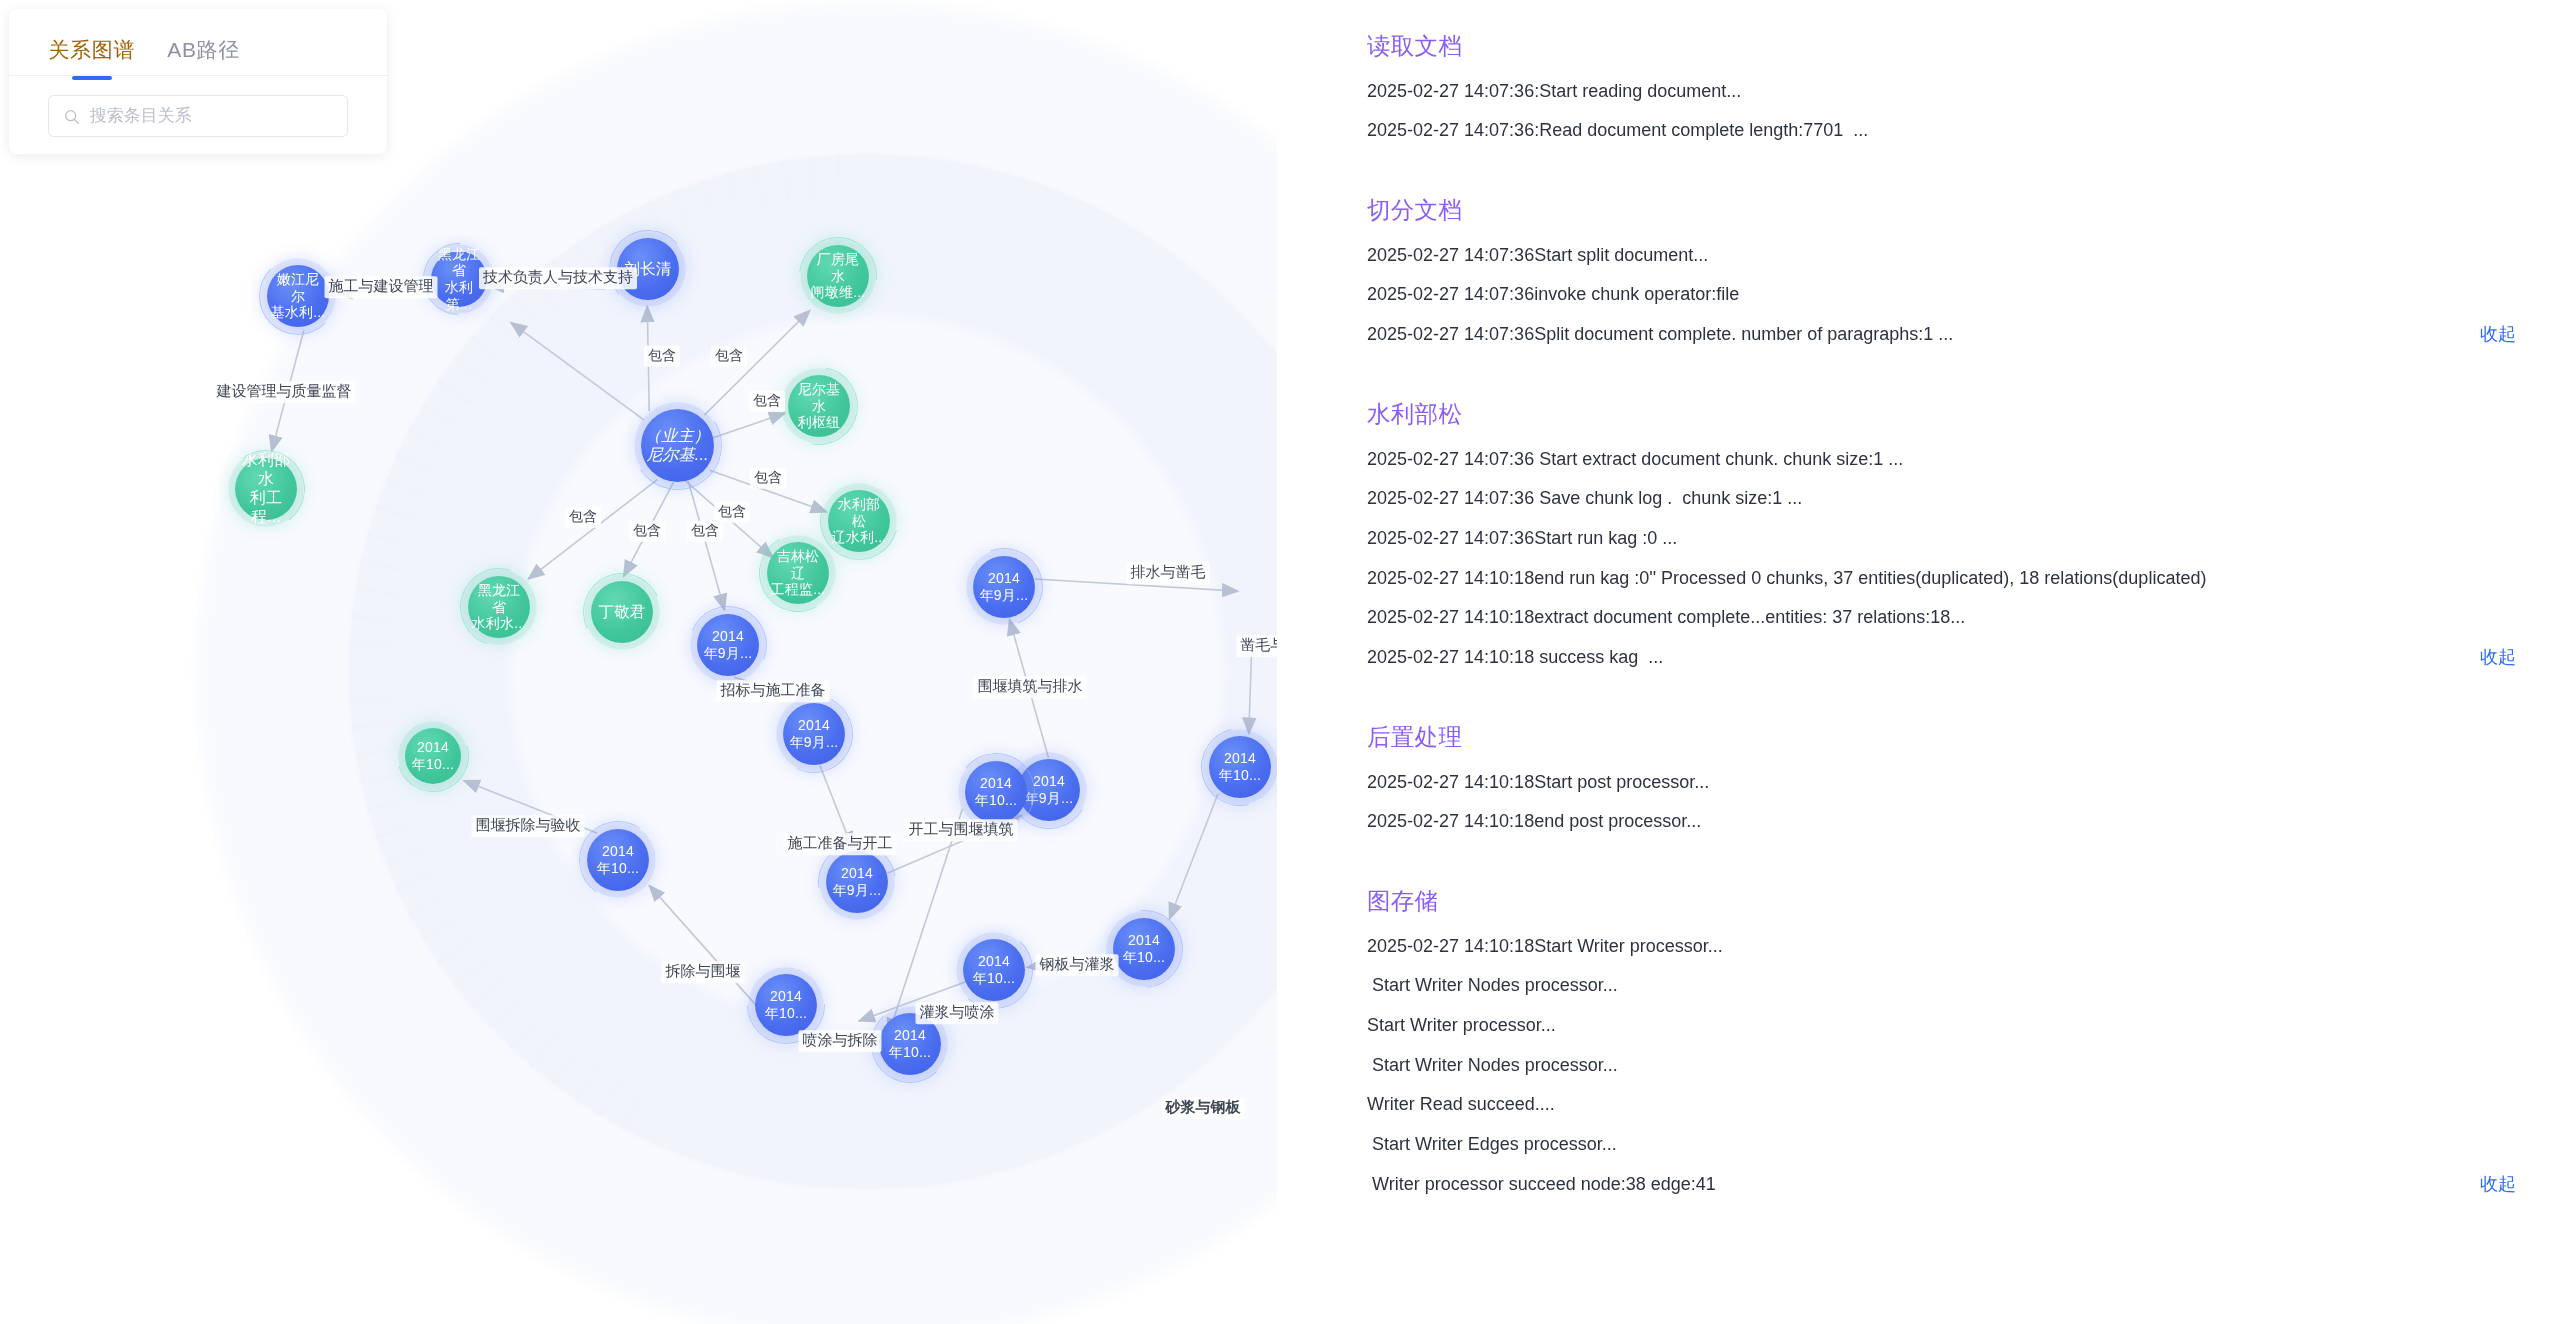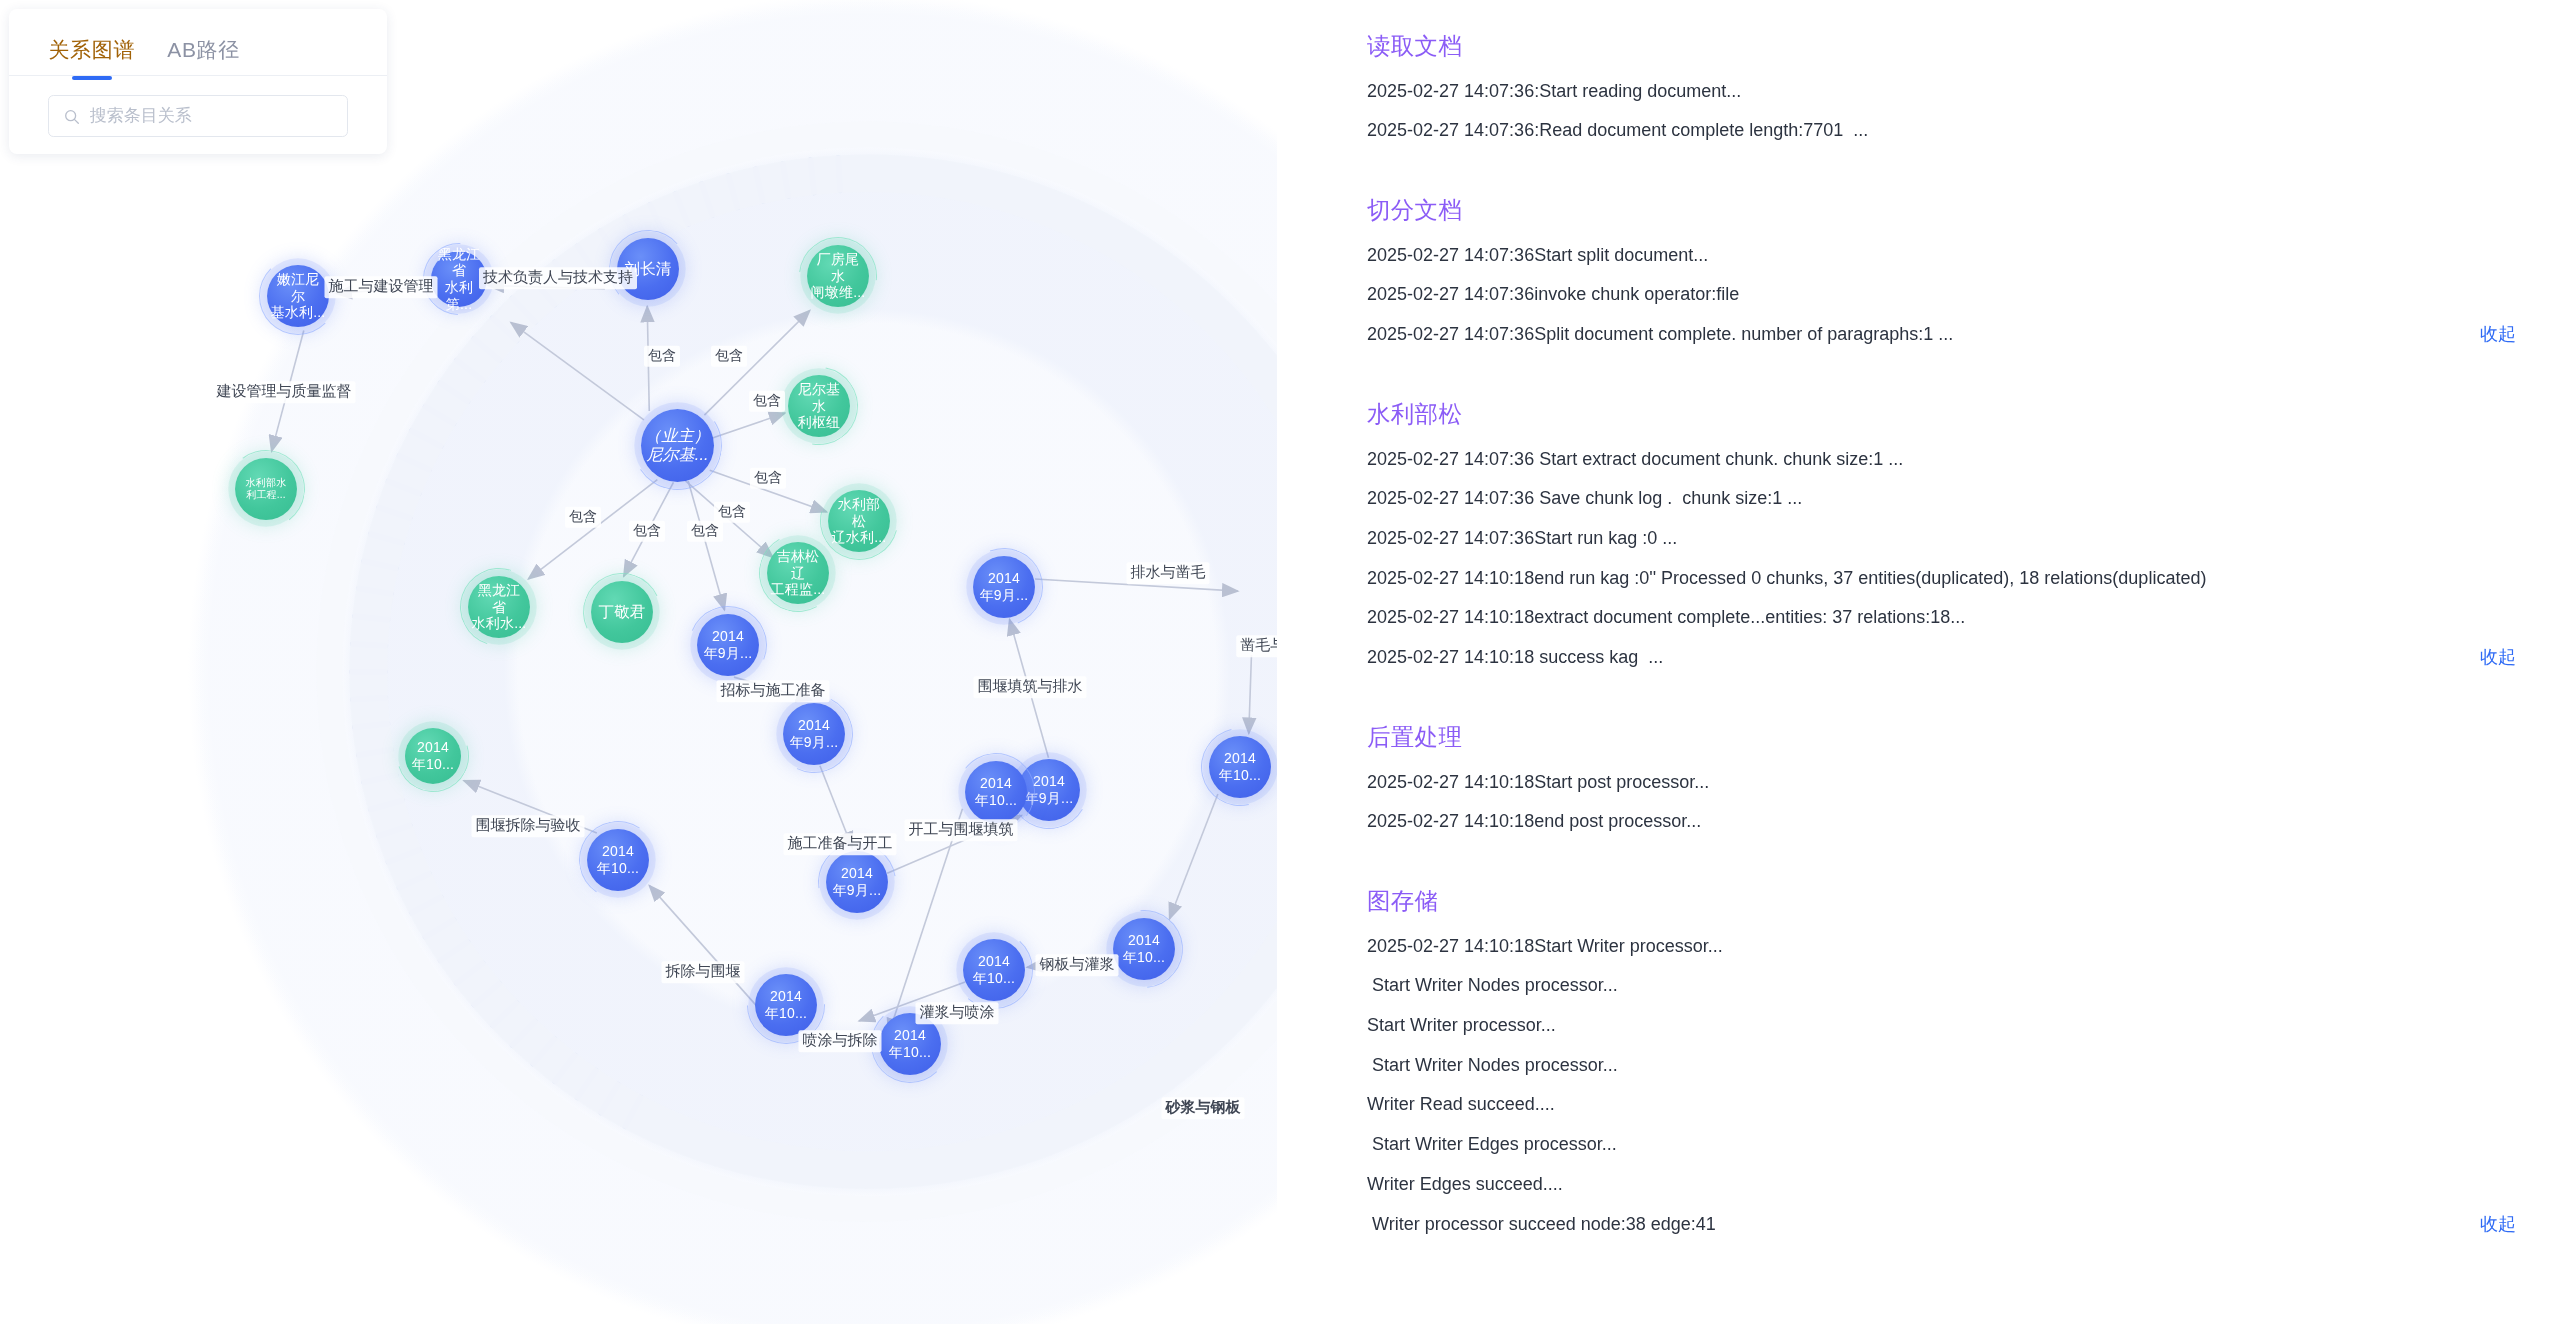--- a/index.html
+++ b/index.html
@@ -238,21 +238,21 @@
         </div>
         <div class="node blue" style="width: 62px; height: 62px; left: 617px; top: 238px; font-size: 15.5px;">
           <div class="ring" style="transform: rotate(94deg);"></div>
           <span class="lbl">刘长清</span>
         </div>
         <div class="node green" style="width: 62px; height: 62px; left: 807px; top: 245px; font-size: 14px;">
           <div class="ring" style="transform: rotate(141deg);"></div>
           <span class="lbl">厂房尾水
 闸墩维...</span>
         </div>
-        <div class="node green" style="width: 62px; height: 62px; left: 235px; top: 458px; font-size: 10px;">
+        <div class="node green" style="width: 62px; height: 62px; left: 235px; top: 458px; font-size: 16px;">
           <div class="ring" style="transform: rotate(188deg);"></div>
           <span class="lbl">水利部水
 利工程...</span>
         </div>
         <div class="node green" style="width: 62px; height: 62px; left: 788px; top: 375px; font-size: 14px;">
           <div class="ring" style="transform: rotate(235deg);"></div>
           <span class="lbl">尼尔基水
 利枢纽</span>
         </div>
         <div class="node blue" style="width: 73px; height: 73px; left: 641px; top: 409px; font-size: 16px; font-style: italic;">
@@ -433,21 +433,20 @@
         <div class="step">
           <div class="step-head">
             <div class="step-title">图存储</div>
           </div>
           <div class="log-line">2025-02-27 14:10:18Start Writer processor...</div>
           <div class="log-line"> Start Writer Nodes processor...</div>
           <div class="log-line">Start Writer processor...</div>
           <div class="log-line"> Start Writer Nodes processor...</div>
           <div class="log-line">Writer Read succeed....</div>
           <div class="log-line"> Start Writer Edges processor...</div>
-          <div class="log-line">Writer Edges succeed....</div>
           <div class="log-line"> Writer processor succeed node:38 edge:41<span class="collapse">收起</span></div>
           <div class="step-gap"></div>
         </div>
       </div>
   </div>
 
 </div>
 
 
 </body></html>

